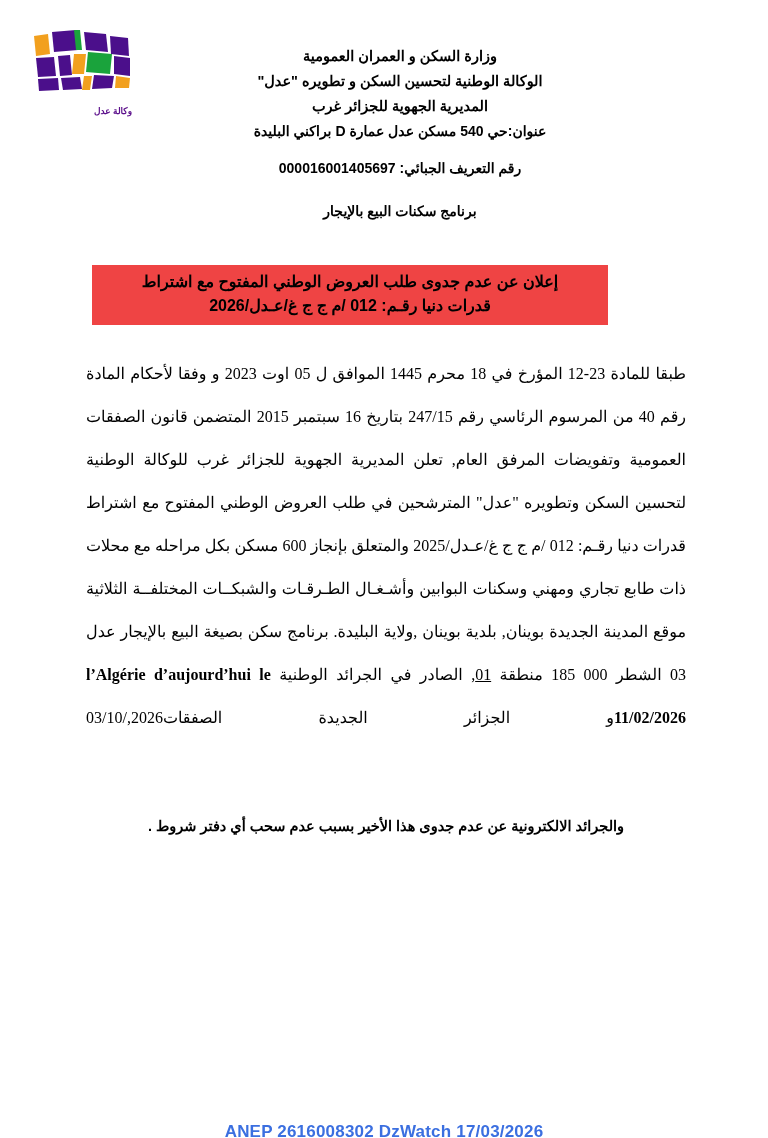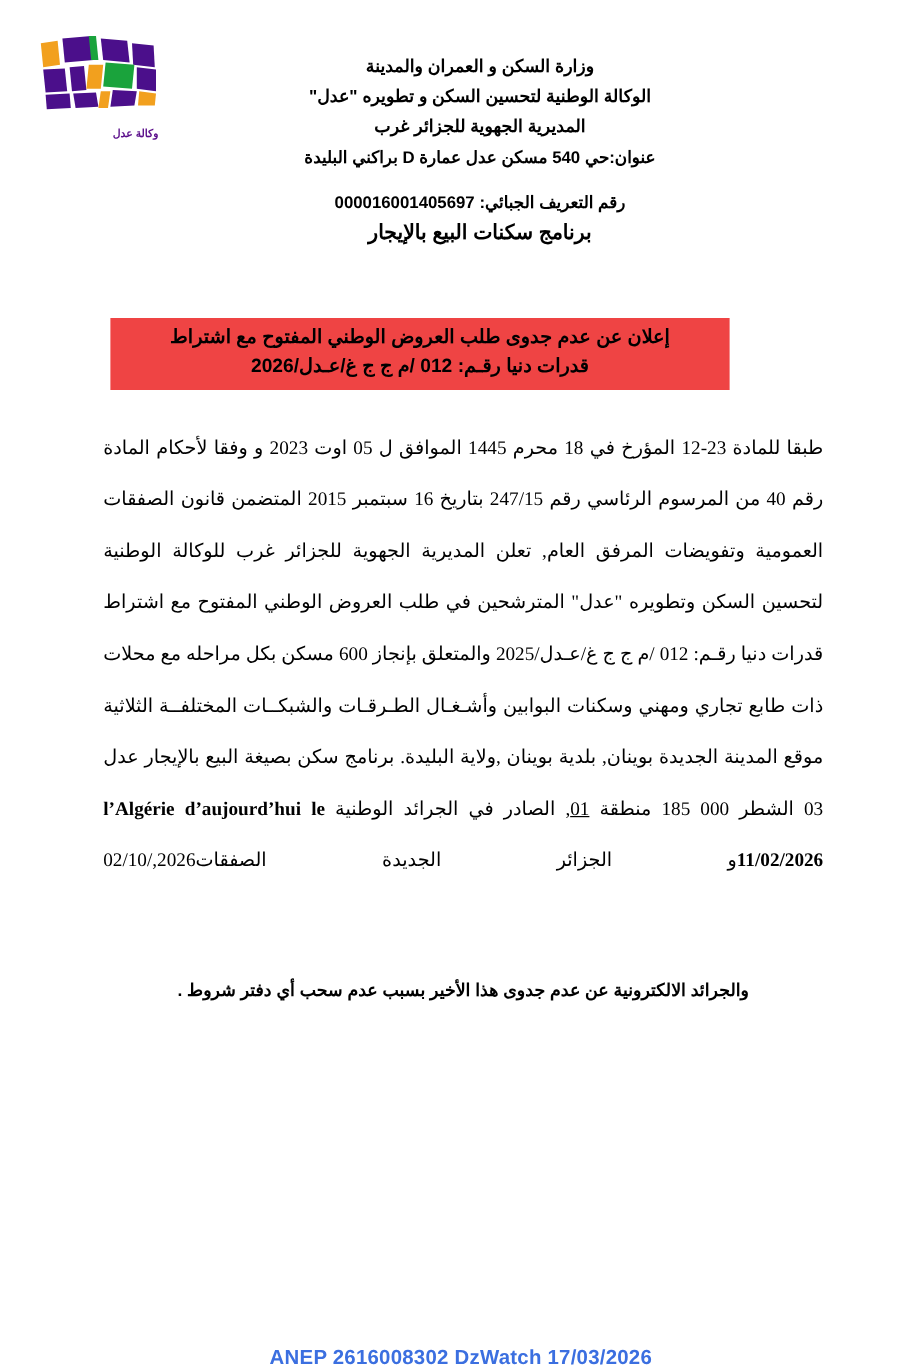--- a/index.html
+++ b/index.html
@@ -67,21 +67,22 @@
     white-space: nowrap;
   }
   .header .hline.addr {
     font-size: 14px;
   }
   .header .hline.tax {
     font-size: 14px;
     margin-top: 12px;
   }
   .header .hline.program {
-    font-size: 17px;
+    font-size: 14px;
+    margin-top: 18px;
   }
 
   
   .title-banner {
     position: absolute;
     left: 92px;
     top: 265px;
     width: 516px;
     padding: 5px 8px 7px 8px;
     background: #ef4444;
@@ -173,40 +174,40 @@
           <polygon points="52,48 60,48 58,62 50,62" fill="#f2a01e"></polygon>
           <polygon points="62,47 82,48 80,60 60,61" fill="#4b0f8b"></polygon>
           <polygon points="84,48 98,50 97,60 83,60" fill="#f2a01e"></polygon>
         </g>
       </svg>
     </div>
     <div class="logo-caption">وكالة عدل</div>
   </div>
 
   <div class="header">
-    <div class="hline">وزارة السكن و العمران والمدينة</div>
+    <div class="hline">وزارة السكن و العمران العمومية</div>
     <div class="hline">الوكالة الوطنية لتحسين السكن و تطويره "عدل"</div>
     <div class="hline">المديرية الجهوية للجزائر غرب</div>
     <div class="hline addr">عنوان:حي 540 مسكن عدل عمارة D براكني البليدة</div>
     <div class="hline tax">
       <span>رقم التعريف الجبائي:</span>
       <span>000016001405697</span>
     </div>
     <div class="hline program">برنامج سكنات البيع بالإيجار</div>
   </div>
 
   <div class="title-banner">
     <div class="tline">إعلان عن عدم جدوى  طلب العروض الوطني المفتوح مع اشتراط</div>
     <div class="tline">قدرات دنيا رقـم: 012 /م ج ج غ/عـدل/2026</div>
   </div>
 
   <div class="body-text">
     <p>
       <span>طبقا للمادة 23-12 المؤرخ في 18 محرم 1445 الموافق ل 05 اوت 2023 و وفقا لأحكام المادة رقم 40 من المرسوم الرئاسي رقم 247/15 بتاريخ 16 سبتمبر 2015 المتضمن قانون الصفقات العمومية وتفويضات المرفق العام, تعلن المديرية الجهوية للجزائر غرب للوكالة الوطنية لتحسين السكن وتطويره "عدل" المترشحين في طلب العروض الوطني المفتوح مع اشتراط قدرات دنيا رقـم: 012 /م ج ج غ/عـدل/2025 والمتعلق بإنجاز  600 مسكن بكل مراحله مع محلات ذات طابع تجاري ومهني وسكنات البوابين وأشـغـال الطـرقـات والشبكــات المختلفــة الثلاثية موقع المدينة الجديدة بوينان, بلدية بوينان ,ولاية البليدة. برنامج سكن بصيغة البيع بالإيجار عدل 03 الشطر 000 185 منطقة </span><span class="u-underline">01</span><span>, الصادر في الجرائد الوطنية </span><span class="ltr-seg">l’Algérie d’aujourd’hui le 11/02/2026</span><span>و الجزائر الجديدة</span>
-      <span>الصفقات</span><span>2026,/02/10</span>
+      <span>الصفقات</span><span>2026,/03/10</span>
     </p>
   </div>
 
   <div class="closing">والجرائد الالكترونية عن عدم جدوى هذا الأخير بسبب عدم سحب أي دفتر شروط .</div>
 
   <div class="footer">ANEP 2616008302 DzWatch 17/03/2026</div>
 
 </div>
 
 </body></html>

